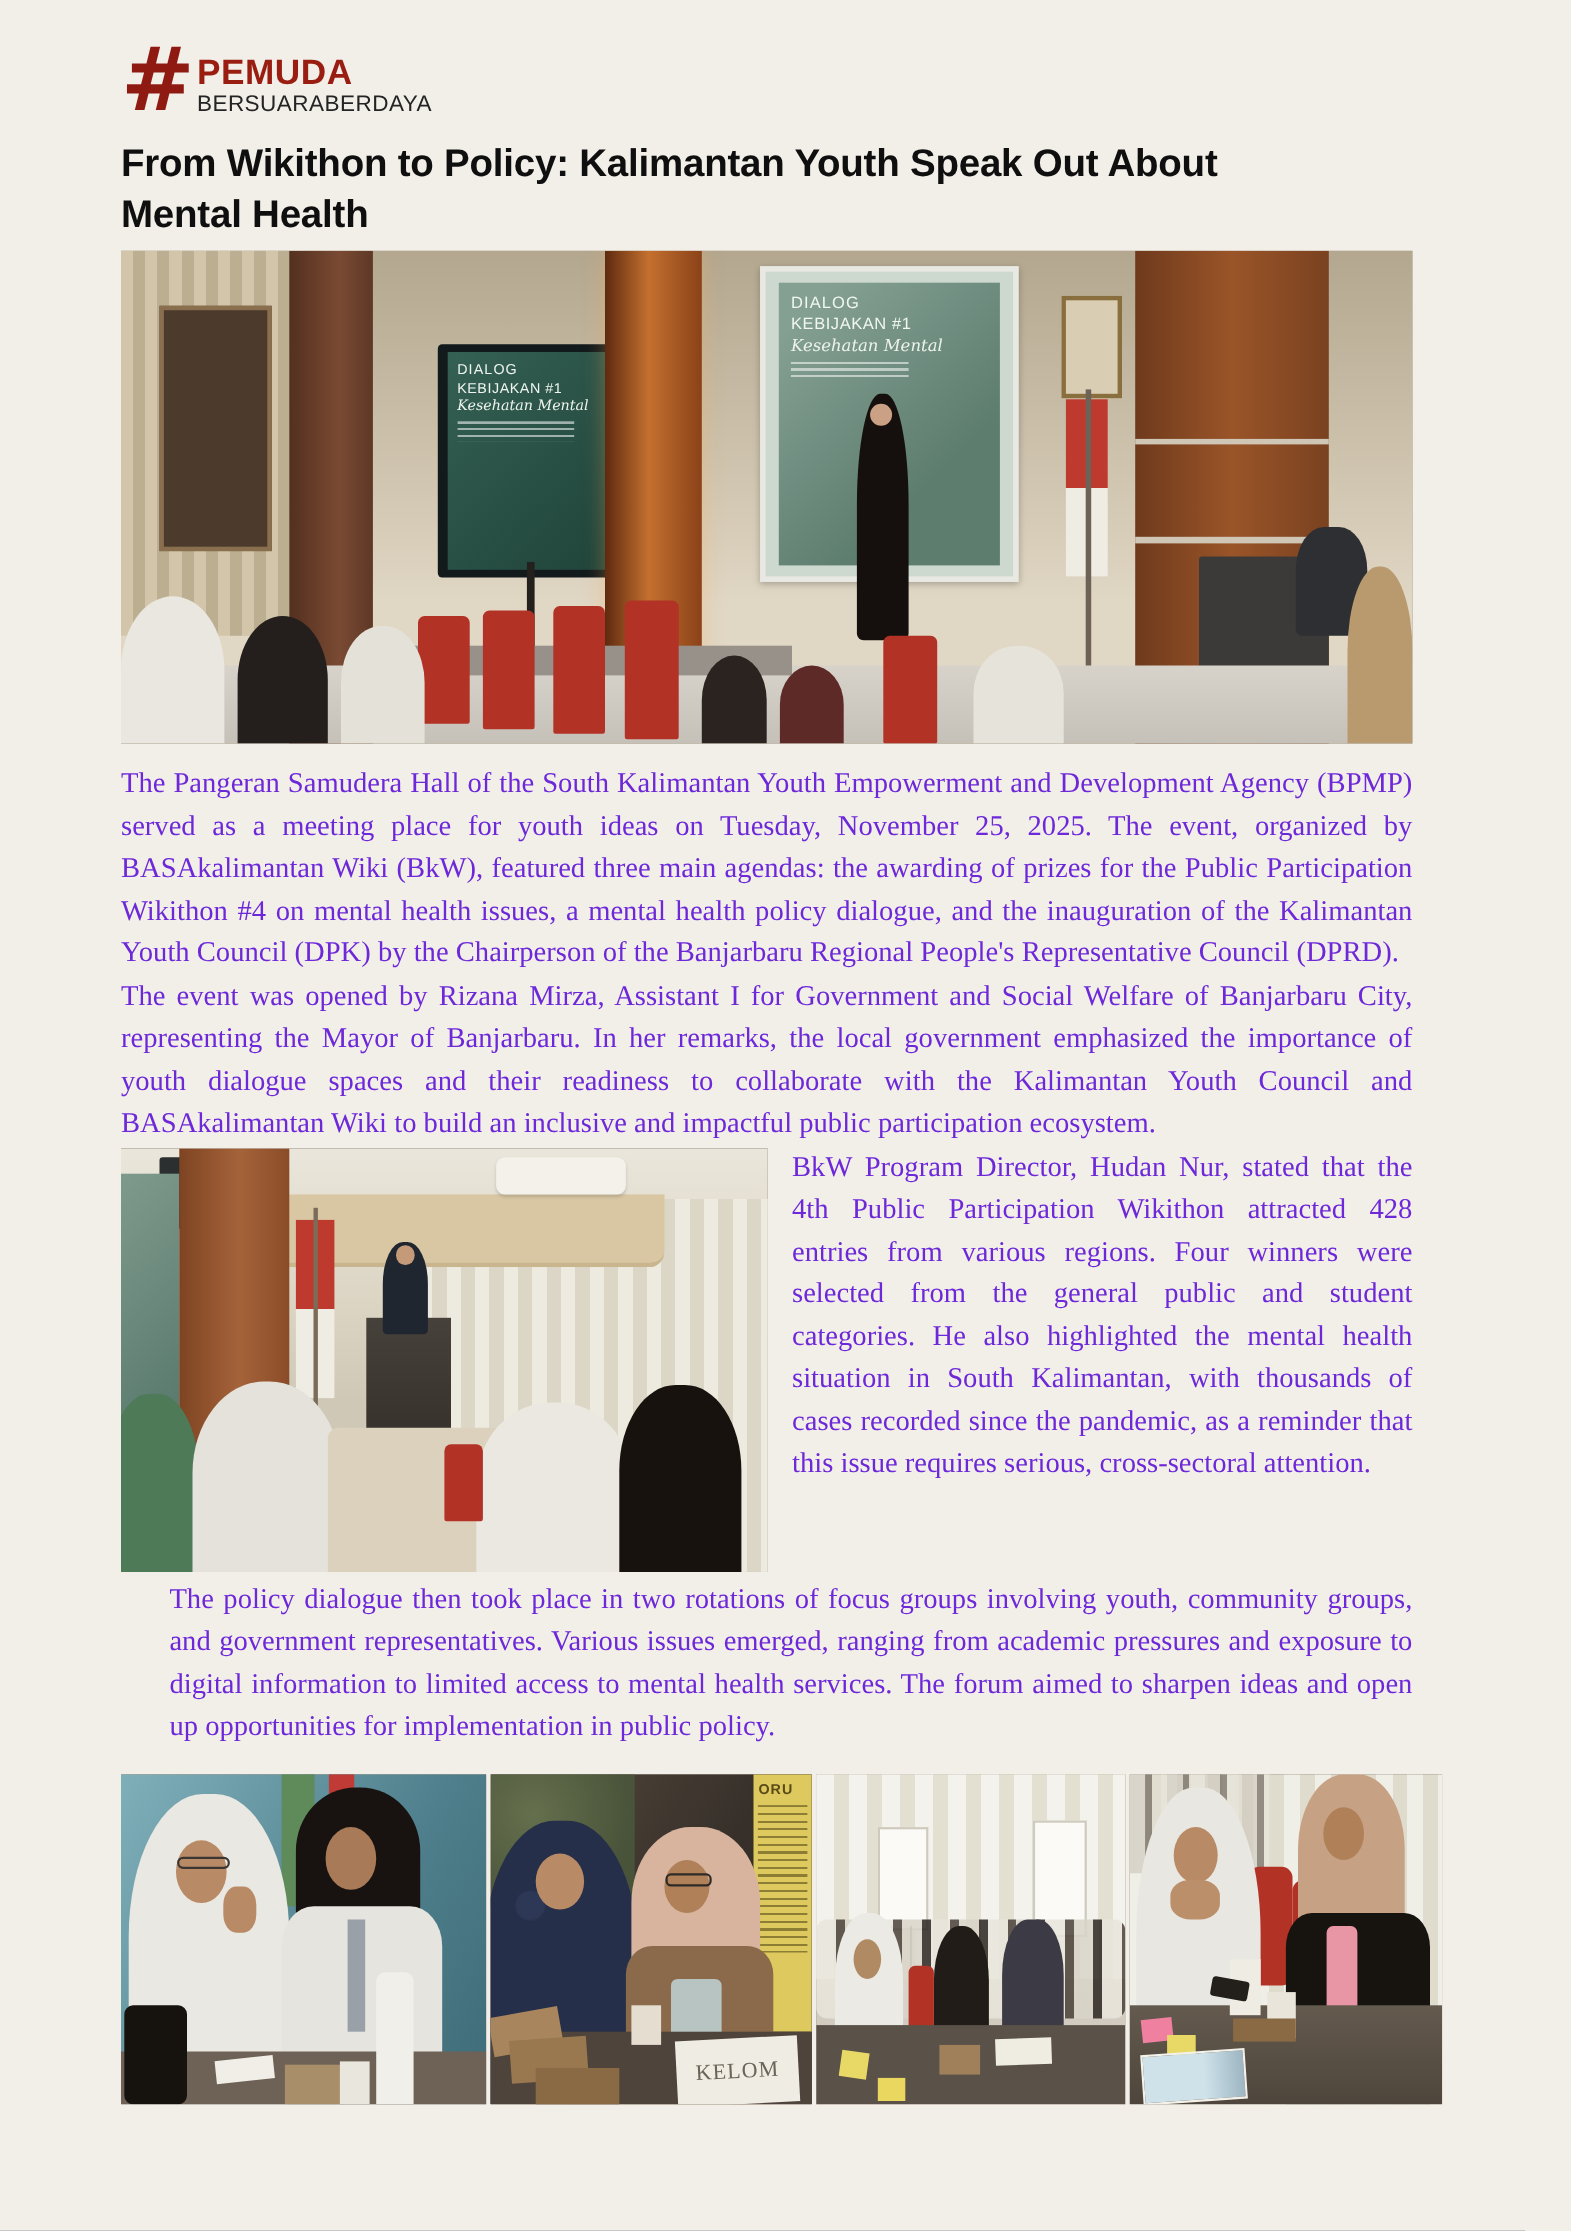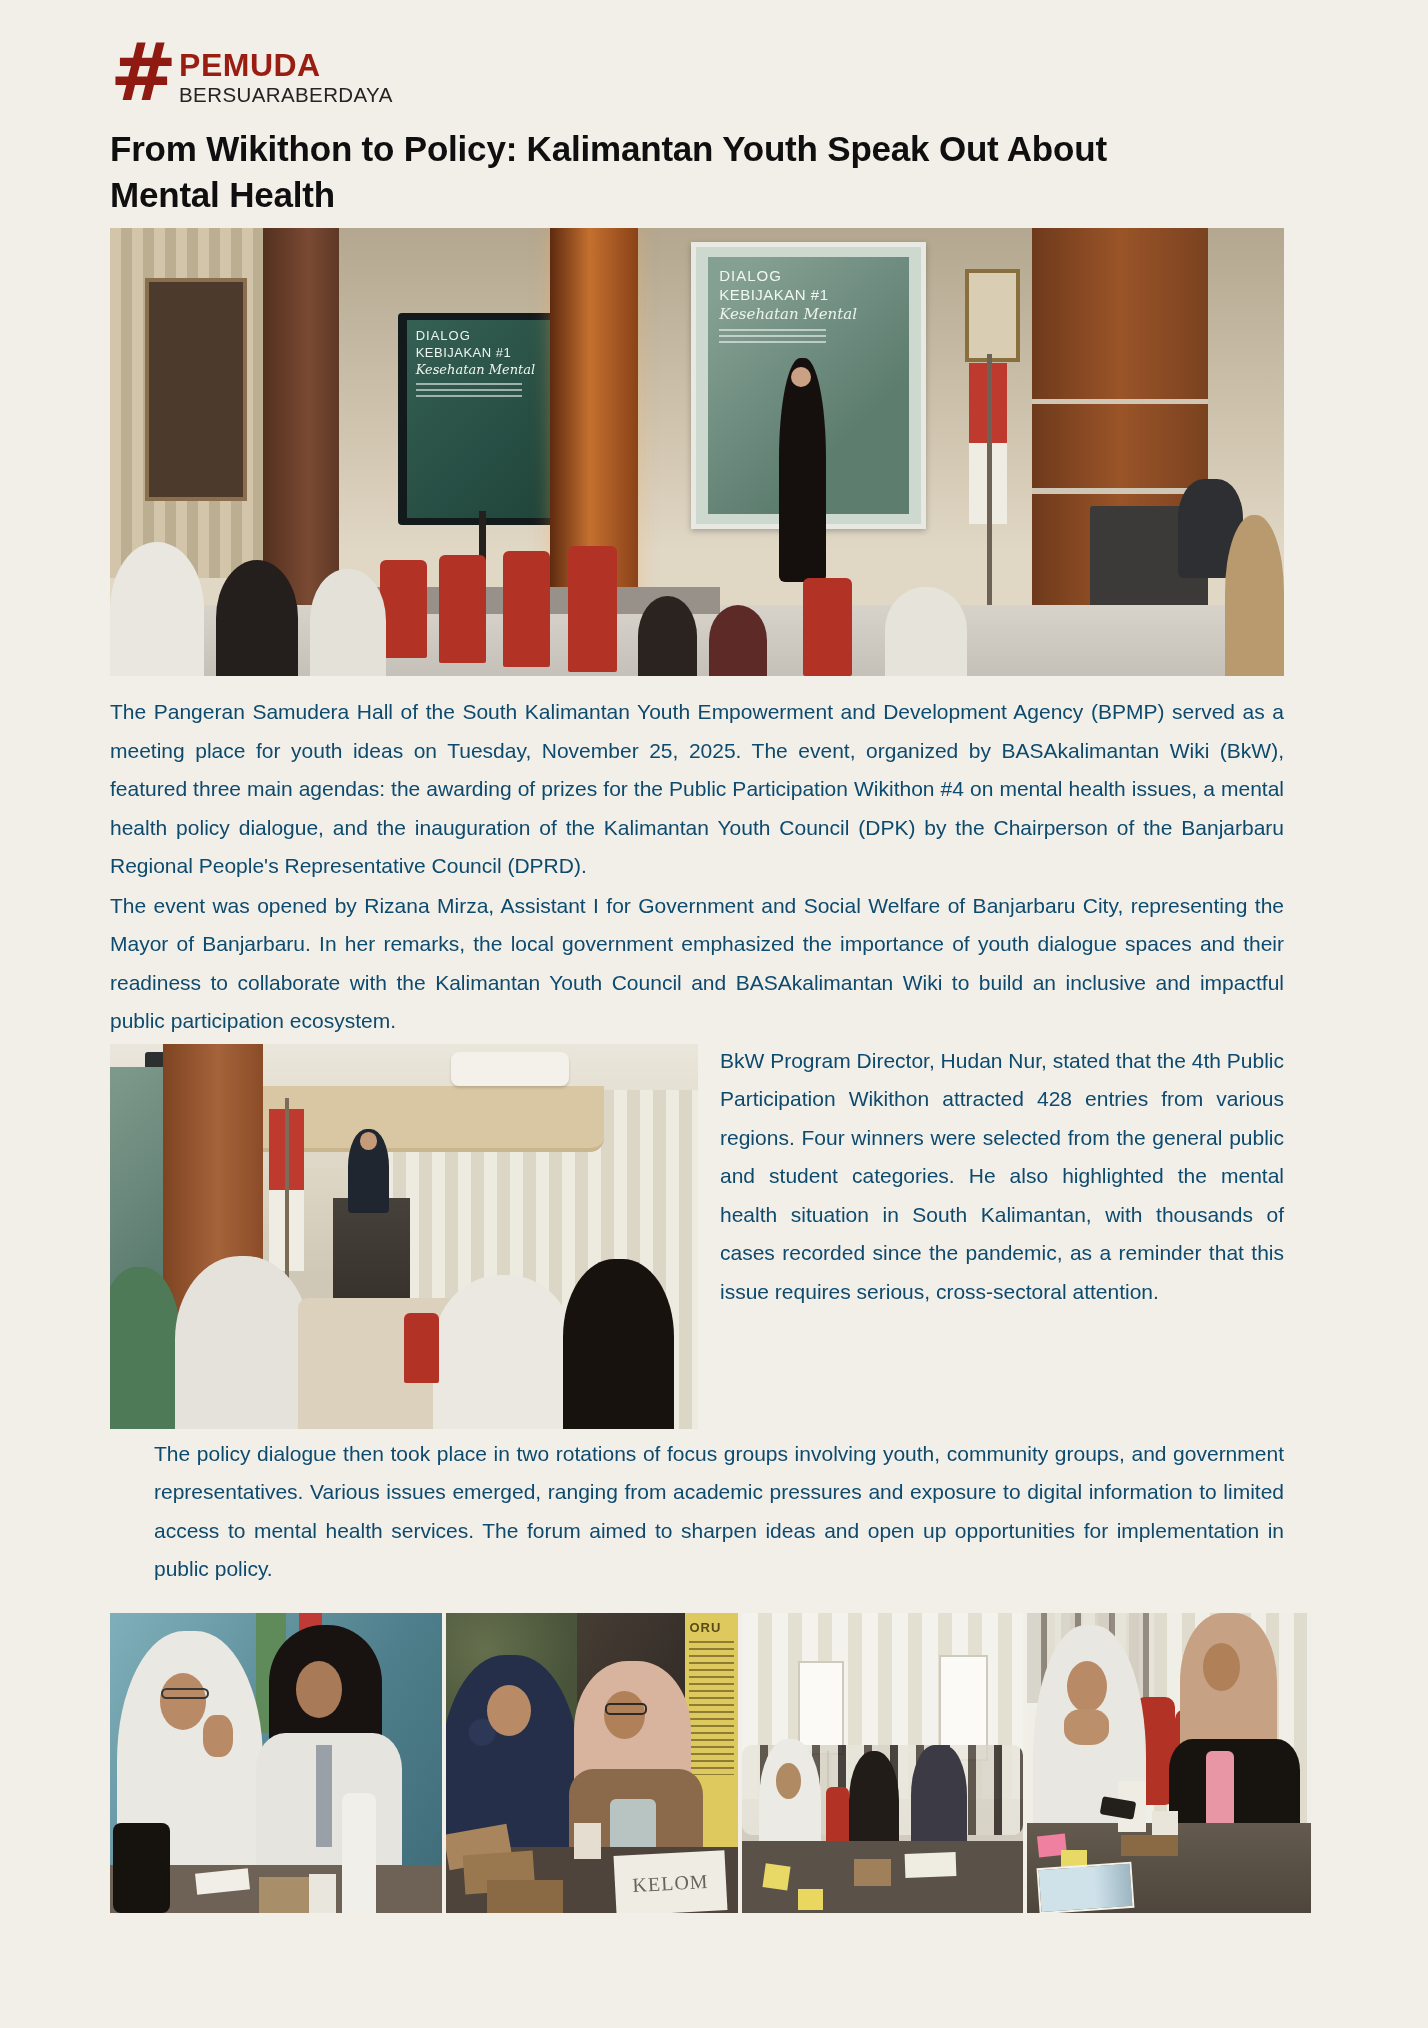--- a/index.html
+++ b/index.html
@@ -13,21 +13,21 @@
              line-height:0.78;letter-spacing:-5px;margin-top:-6px;}
   .logo-text{display:flex;flex-direction:column;padding-top:1px;}
   .logo-title{font-size:32px;font-weight:800;color:#9A1D12;letter-spacing:.5px;line-height:1.05;}
   .logo-sub{font-size:20.5px;color:#242424;letter-spacing:.4px;line-height:1.05;margin-top:1px;}
 
   
   .headline{margin:16px 0 10px 0;max-width:1040px;font-size:35px;line-height:1.32;font-weight:700;
             color:#0f0f0f;letter-spacing:-.2px;}
 
   
-  .para{font-size:21px;line-height:38.5px;text-align:justify;margin:0 0 1px 0;color:#0c4a6e;}
+  .para{font-size:26px;line-height:38.5px;text-align:justify;margin:0 0 1px 0;color:#6d28d9;font-family:Liberation Serif, serif;}
   .p1{margin-top:17px;}
   .p4{clear:both;margin-top:27px;margin-left:44px;}
 
   
   .photo{position:relative;overflow:hidden;background:#8a7f6e;}
   .photo *{position:absolute;}
 
   .hero{width:1174px;height:448px;margin-top:6px;}
   .wrap-block{overflow:visible;}
   .photo2{float:left;width:588px;height:385px;margin:2px 22px 6px 0;}

